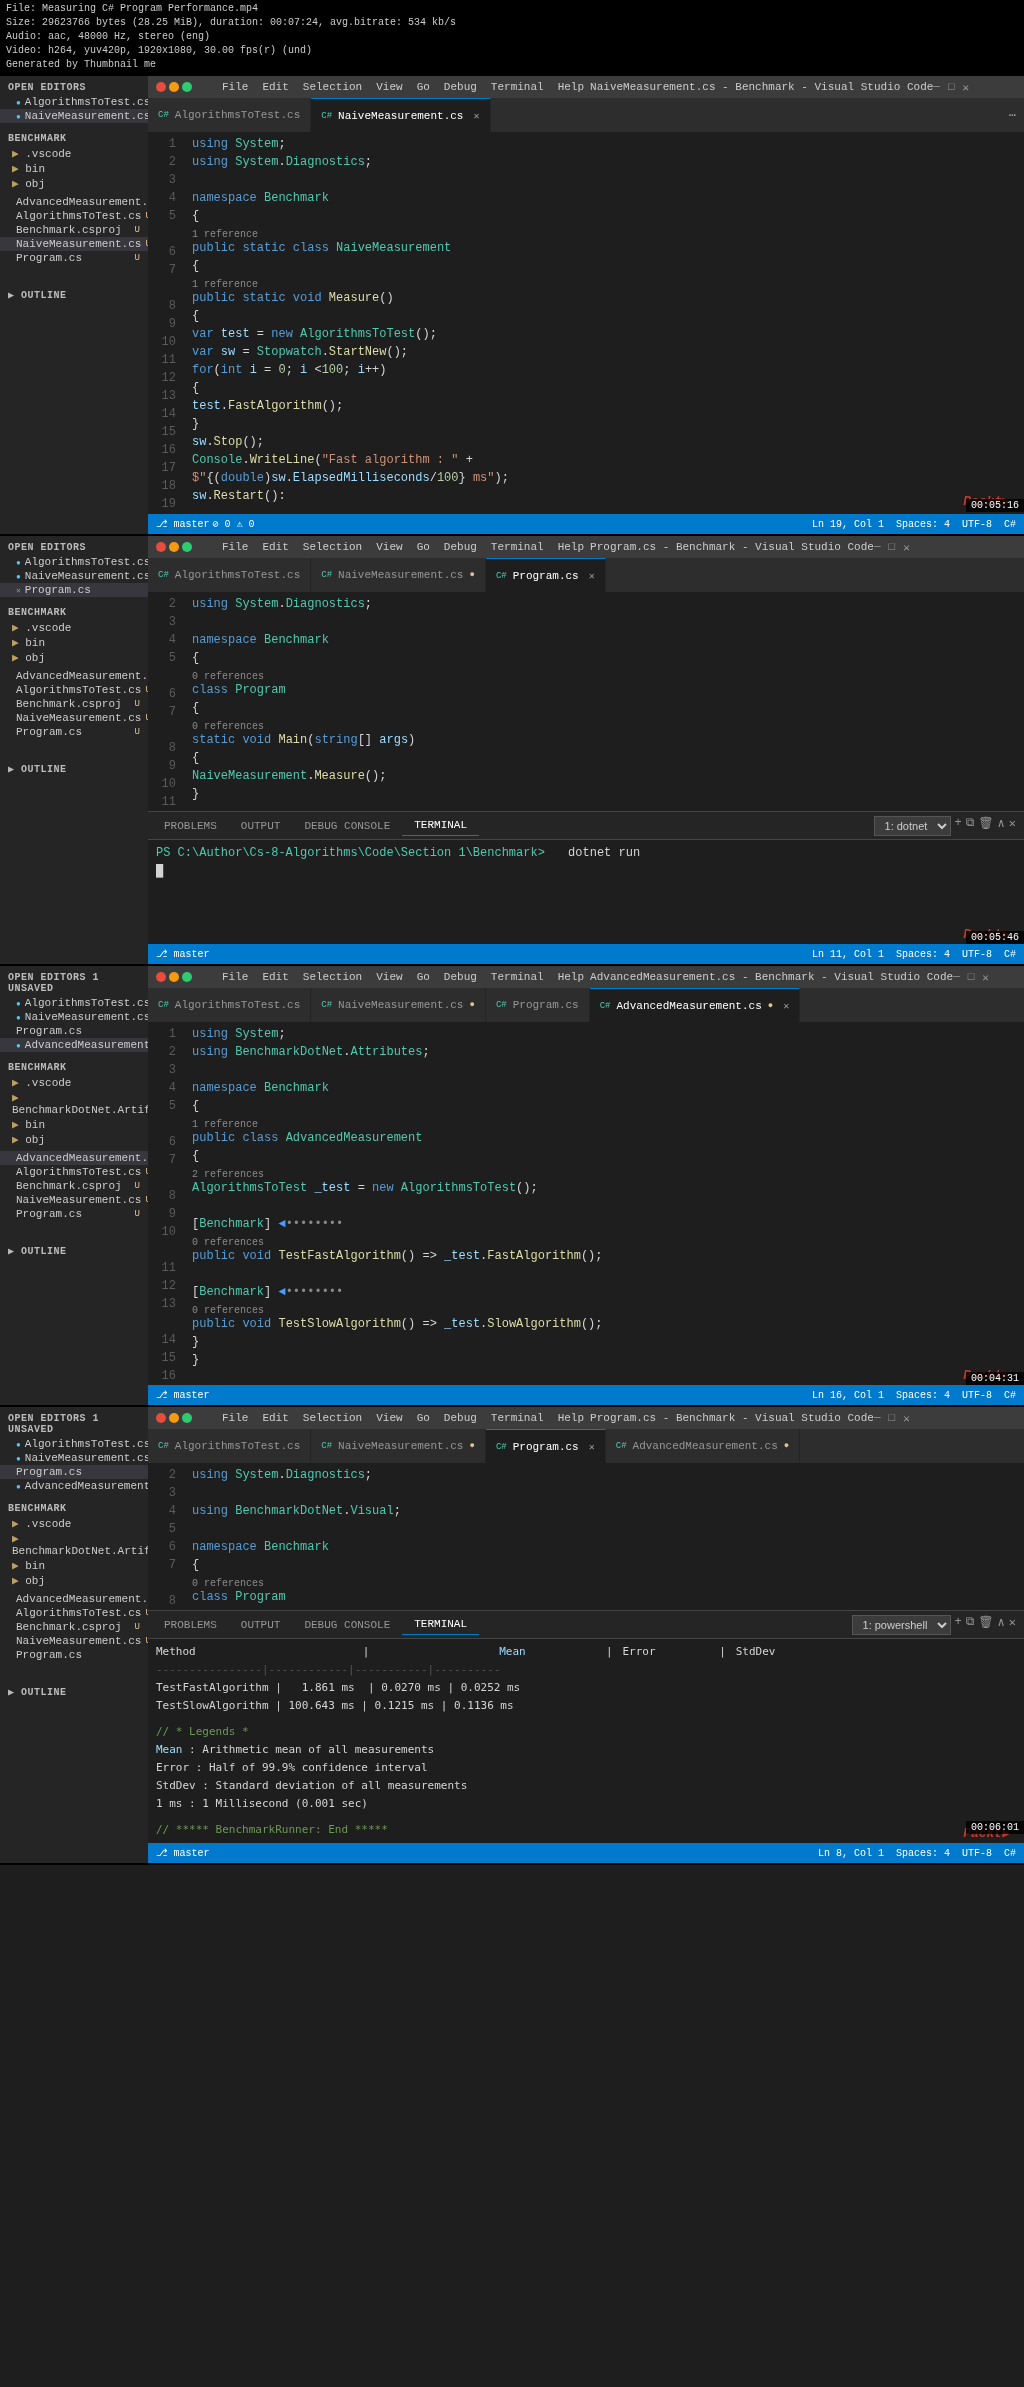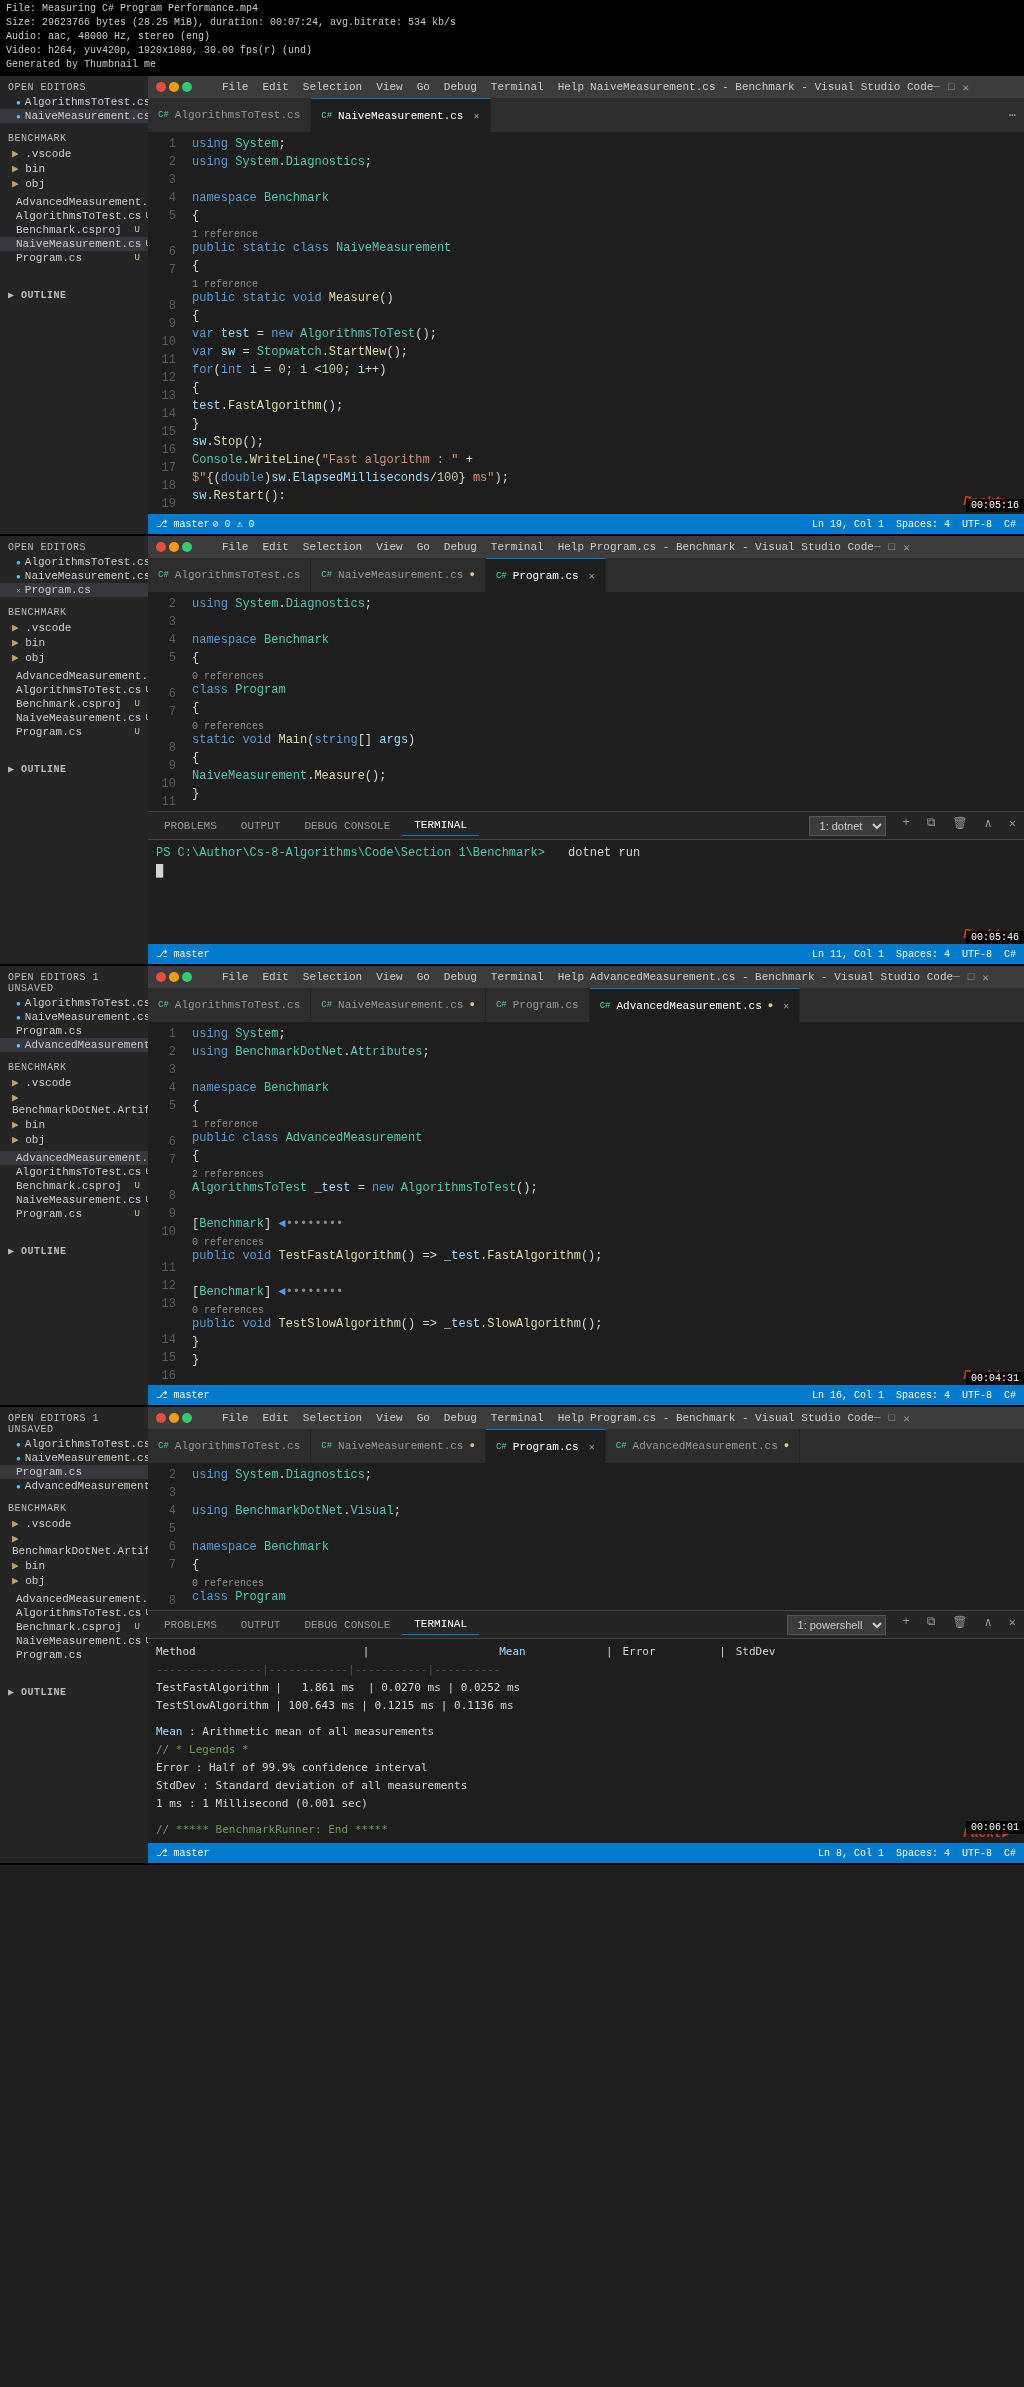--- a/index.html
+++ b/index.html
@@ -38,21 +38,21 @@
     }
     .vscode-menu span {
       padding: 2px 6px;
       cursor: pointer;
       color: #ccc;
     }
 
     .sidebar-section-title {
       color: #bbb;
       font-size: 10px;
-      font-weight: normal;
+      font-weight: bold;
       padding: 4px 8px 2px;
       letter-spacing: 0.5px;
       text-transform: uppercase;
     }
 
     .sidebar-item {
       padding: 1px 8px 1px 16px;
       color: #ccc;
       cursor: pointer;
       white-space: nowrap;
@@ -189,21 +189,21 @@
       color: #969696;
       cursor: pointer;
     }
     .terminal-tab.active {
       color: #fff;
       border-bottom: 1px solid #007acc;
     }
     .terminal-actions {
       margin-left: auto;
       display: flex;
-      gap: 17px;
+      gap: 4px;
       color: #969696;
       padding-right: 4px;
     }
     .terminal-content {
       background: #1e1e1e;
       color: #d4d4d4;
       padding: 4px 8px;
       font-size: 12px;
       line-height: 18px;
       min-height: 80px;
@@ -914,22 +914,22 @@
               <span style="display:inline-block;width:80px;">  StdDev</span>
             </div>
             <div style="color:#555;">----------------|------------|-----------|----------</div>
             <div style="color:#d4d4d4;">
               TestFastAlgorithm | &nbsp;&nbsp;1.861 ms &nbsp;| 0.0270 ms | 0.0252 ms
             </div>
             <div style="color:#d4d4d4;">
               TestSlowAlgorithm | 100.643 ms | 0.1215 ms | 0.1136 ms
             </div>
             <div style="height:8px;"></div>
+            <div style="color:#6a9955;">// * Legends *</div>
             <div style="color:#d4d4d4;"><span style="color:#9cdcfe;">Mean</span>   : Arithmetic mean of all measurements</div>
-            <div style="color:#6a9955;">// * Legends *</div>
             <div style="color:#d4d4d4;">Error  : Half of 99.9% confidence interval</div>
             <div style="color:#d4d4d4;">StdDev : Standard deviation of all measurements</div>
             <div style="color:#d4d4d4;">1 ms   : 1 Millisecond (0.001 sec)</div>
             <div style="height:8px;"></div>
             <div style="color:#6a9955;">// ***** BenchmarkRunner: End *****</div>
           </div>
         </div>
       </div>
 
       <div class="status-bar">

